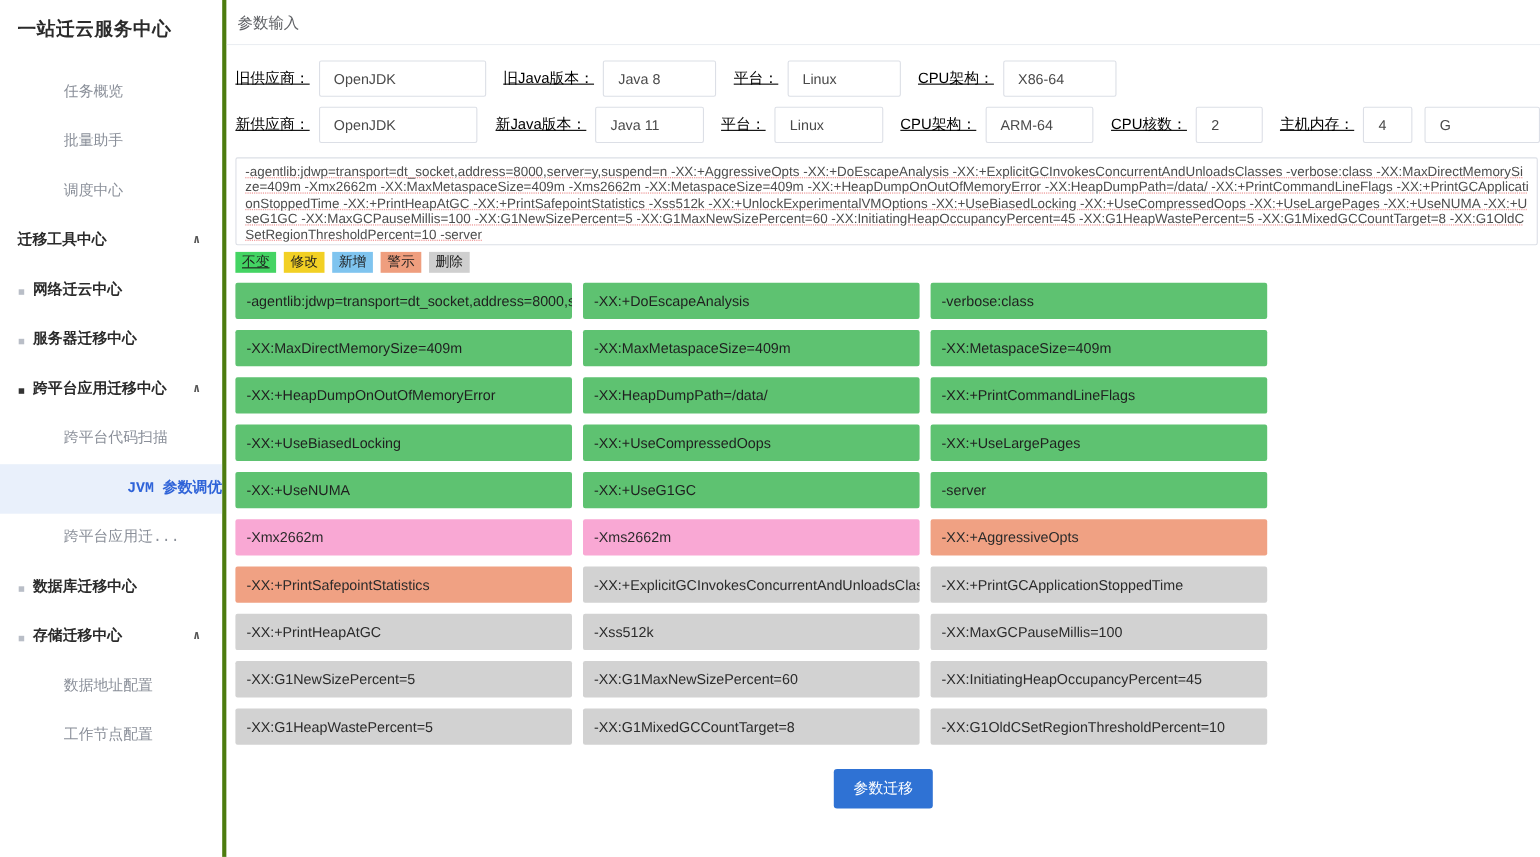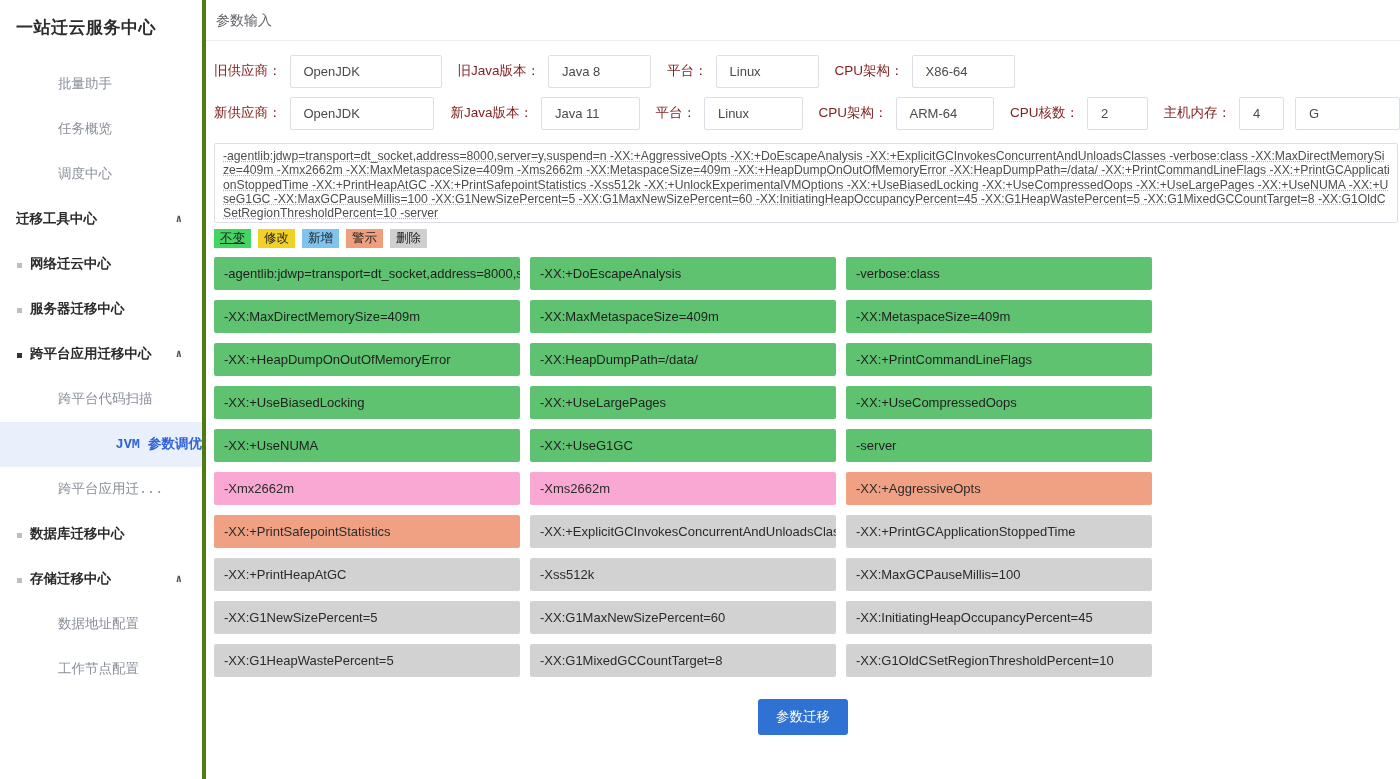--- a/index.html
+++ b/index.html
@@ -78,23 +78,24 @@
     border-bottom: 1px solid #ebeef2;
     margin: 0 0 0 0;
   }
   .form-area { padding: 9px 0 0 8px; }
   .form-row {
     display: flex; align-items: center;
     height: 42px;
     margin-bottom: 0px;
   }
   .fld-label {
-    font-size: 13.5px; color: #7f1d1d;
+    font-size: 13.5px; color: #000000;
     white-space: nowrap;
     margin-right: 8px;
+    text-decoration: underline;
   }
   .fld-label.gap { margin-left: 16px; }
   .inp {
     height: 33px; line-height: 31px;
     border: 1px solid #dcdfe6;
     background: #fff;
     border-radius: 2px;
     font-size: 13px;
     color: #4a4a4a;
     padding-left: 13px;
@@ -185,22 +186,22 @@
   }
 </style>
 </head>
 <body>
 
 <div class="app">
 
   <div class="sidebar">
     <div class="brand">一站迁云服务中心</div>
     <div class="nav">
+        <div class="nav-item child"><span>任务概览</span></div>
         <div class="nav-item child"><span>批量助手</span></div>
-        <div class="nav-item child"><span>任务概览</span></div>
         <div class="nav-item child"><span>调度中心</span></div>
         <div class="nav-item group"><span>迁移工具中心</span><span class="chev">∧</span></div>
         <div class="nav-item group sub"><span class="bullet"></span><span>网络迁云中心</span></div>
         <div class="nav-item group sub"><span class="bullet"></span><span>服务器迁移中心</span></div>
         <div class="nav-item group sub"><span class="bullet dark"></span><span>跨平台应用迁移中心</span><span class="chev">∧</span></div>
         <div class="nav-item child"><span>跨平台代码扫描</span></div>
         <div class="nav-item child active"><span>JVM 参数调优</span></div>
         <div class="nav-item child"><span>跨平台应用迁...</span></div>
         <div class="nav-item group sub"><span class="bullet"></span><span>数据库迁移中心</span></div>
         <div class="nav-item group sub"><span class="bullet"></span><span>存储迁移中心</span><span class="chev">∧</span></div>
@@ -260,22 +261,22 @@
         <div class="tag keep" title="-agentlib:jdwp=transport=dt_socket,address=8000,server=y,suspend=n">-agentlib:jdwp=transport=dt_socket,address=8000,server=y,suspend=n</div>
         <div class="tag keep" title="-XX:+DoEscapeAnalysis">-XX:+DoEscapeAnalysis</div>
         <div class="tag keep" title="-verbose:class">-verbose:class</div>
         <div class="tag keep" title="-XX:MaxDirectMemorySize=409m">-XX:MaxDirectMemorySize=409m</div>
         <div class="tag keep" title="-XX:MaxMetaspaceSize=409m">-XX:MaxMetaspaceSize=409m</div>
         <div class="tag keep" title="-XX:MetaspaceSize=409m">-XX:MetaspaceSize=409m</div>
         <div class="tag keep" title="-XX:+HeapDumpOnOutOfMemoryError">-XX:+HeapDumpOnOutOfMemoryError</div>
         <div class="tag keep" title="-XX:HeapDumpPath=/data/">-XX:HeapDumpPath=/data/</div>
         <div class="tag keep" title="-XX:+PrintCommandLineFlags">-XX:+PrintCommandLineFlags</div>
         <div class="tag keep" title="-XX:+UseBiasedLocking">-XX:+UseBiasedLocking</div>
+        <div class="tag keep" title="-XX:+UseCompressedOops">-XX:+UseCompressedOops</div>
         <div class="tag keep" title="-XX:+UseLargePages">-XX:+UseLargePages</div>
-        <div class="tag keep" title="-XX:+UseCompressedOops">-XX:+UseCompressedOops</div>
         <div class="tag keep" title="-XX:+UseNUMA">-XX:+UseNUMA</div>
         <div class="tag keep" title="-XX:+UseG1GC">-XX:+UseG1GC</div>
         <div class="tag keep" title="-server">-server</div>
         <div class="tag mod" title="-Xmx2662m">-Xmx2662m</div>
         <div class="tag mod" title="-Xms2662m">-Xms2662m</div>
         <div class="tag warn" title="-XX:+AggressiveOpts">-XX:+AggressiveOpts</div>
         <div class="tag warn" title="-XX:+PrintSafepointStatistics">-XX:+PrintSafepointStatistics</div>
         <div class="tag del" title="-XX:+ExplicitGCInvokesConcurrentAndUnloadsClasses">-XX:+ExplicitGCInvokesConcurrentAndUnloadsClasses</div>
         <div class="tag del" title="-XX:+PrintGCApplicationStoppedTime">-XX:+PrintGCApplicationStoppedTime</div>
         <div class="tag del" title="-XX:+PrintHeapAtGC">-XX:+PrintHeapAtGC</div>

